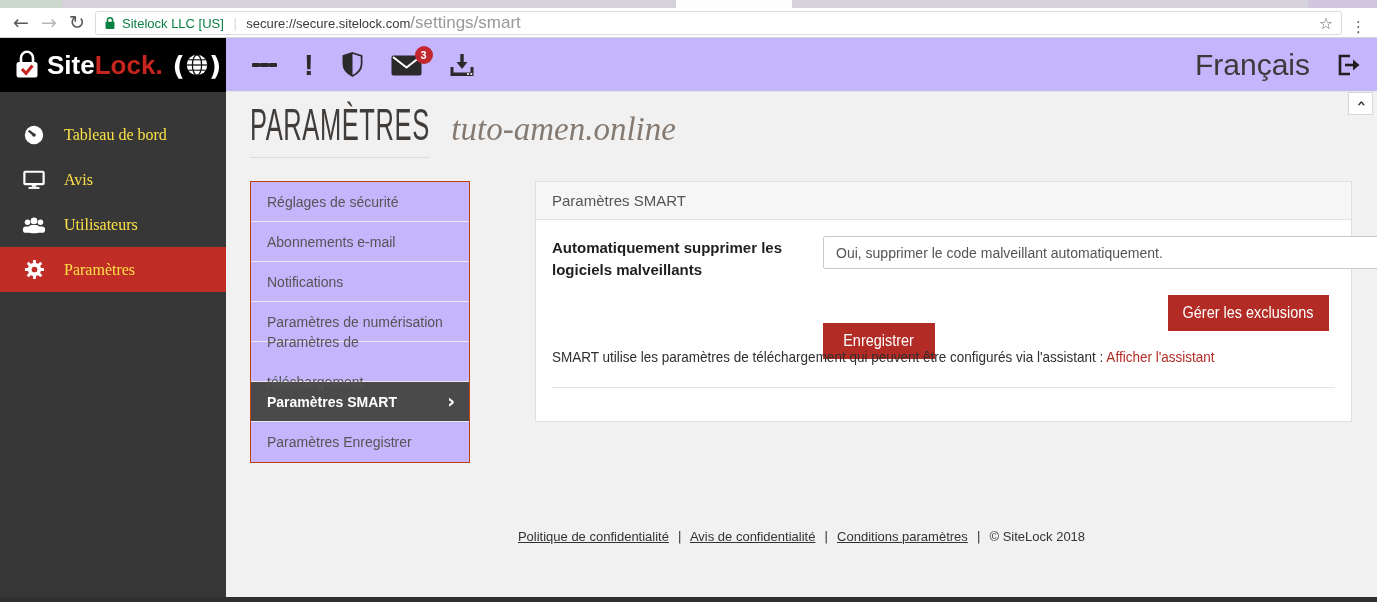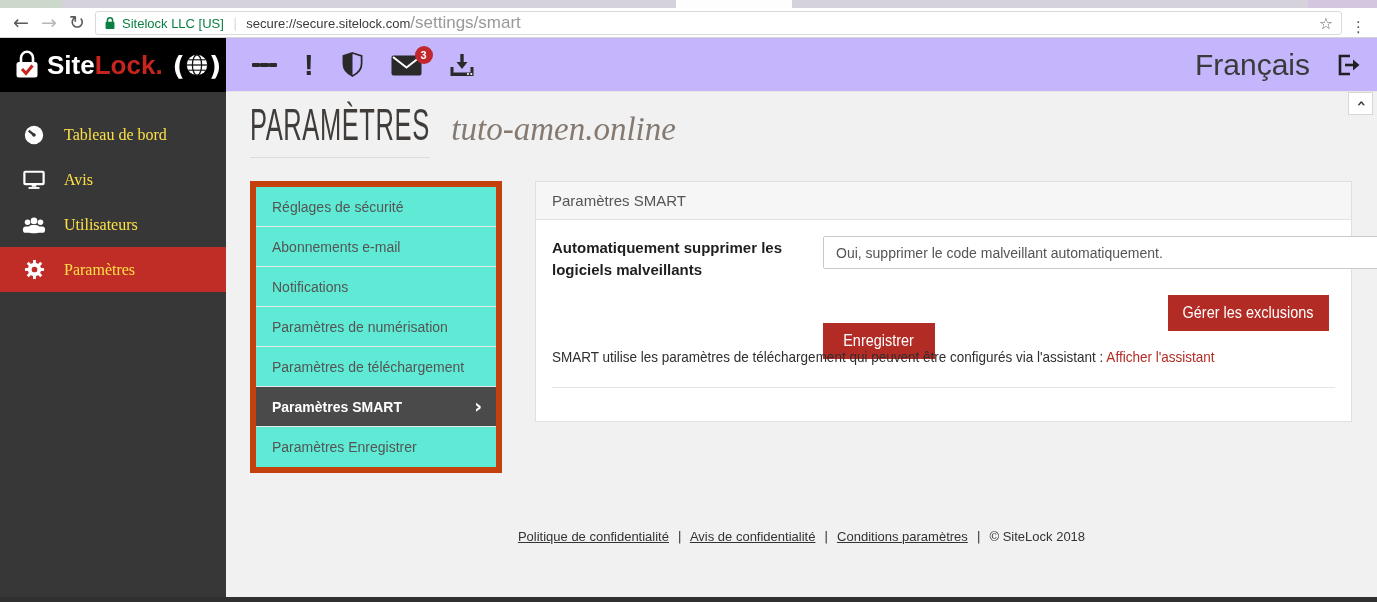--- a/index.html
+++ b/index.html
@@ -48,21 +48,21 @@
   
   .content { position:absolute; left:226px; top:92px; width:1151px; height:505px; background:#f1f1f1; }
   .scrolltop { position:absolute; right:4px; top:0; width:25px; height:23px; background:#fff; border:1px solid #d7d7d7; display:flex; align-items:center; justify-content:center; cursor:pointer; }
   .scrolltop span { display:inline-block; transform:rotate(-90deg); font-weight:bold; font-size:16px; color:#3a3a3a; }
 
   .pagetitle { position:absolute; left:24px; top:8px; white-space:nowrap; }
   .title-main { display:inline-block; font-size:44px; font-weight:400; color:#403c3a; letter-spacing:1px;
     transform:scaleX(0.58); transform-origin:left bottom; padding-bottom:7px; border-bottom:1px solid #dcdcdc; margin-right:-113px; }
   .title-domain { font-family:"Liberation Serif", serif; font-style:italic; font-size:33px; color:#857a71; }
 
-  .submenu { position:absolute; left:24px; top:89px; width:252px; background:#5eead4; border:6px solid #c2410c; }
+  .submenu { position:absolute; left:24px; top:89px; width:220px; background:#c4b5fd; border:1px solid #c2410c; }
   .sm-item { height:40px; line-height:40px; padding:0 14px 0 16px; font-size:14px; color:#555; border-bottom:1px solid #e8e8e8; cursor:pointer; display:flex; justify-content:space-between; align-items:center; }
   .sm-item:last-child { border-bottom:none; }
   .sm-item.active { background:#4a4a4a; color:#fff; font-weight:bold; }
   .sm-chev { font-weight:bold; font-size:19px; line-height:1; }
 
   .panel { position:absolute; left:309px; top:89px; width:817px; height:241px; background:#fff; border:1px solid #e0e0e0; }
   .panel-h { height:38px; line-height:37px; background:#f6f6f6; border-bottom:1px solid #e3e3e3; padding-left:16px; font-size:15px; color:#555; }
   .fld-label { position:absolute; left:16px; top:55px; width:278px; font-size:15px; font-weight:bold; color:#1f1f1f; line-height:1.45; }
   .selectbox { position:absolute; left:287px; top:54px; width:607px; height:33px; background:#fff; border:1px solid #c9c9c9; border-radius:2px; display:flex; align-items:center; padding:0 12px; font-size:14px; color:#555; cursor:pointer; }
   .sel-caret { margin-left:auto; font-size:9px; color:#444; }

